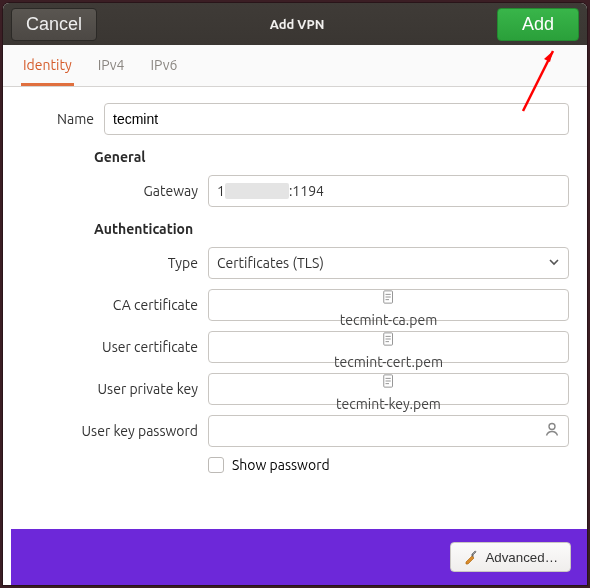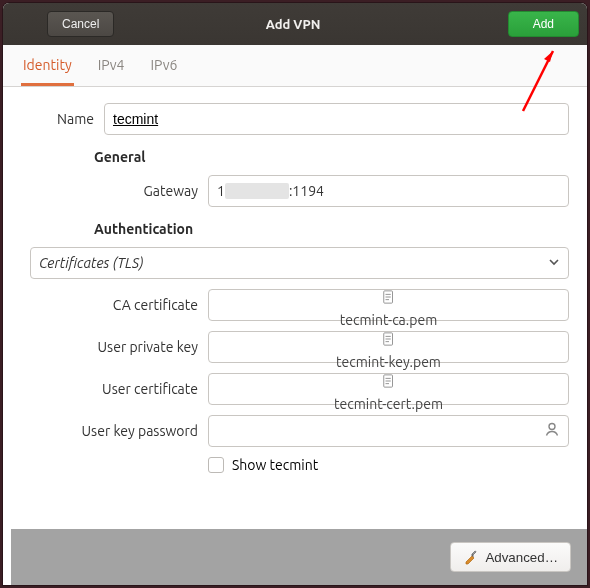--- a/index.html
+++ b/index.html
@@ -27,23 +27,22 @@
     align-items: center;
     padding: 0 8px;
     gap: 8px;
   }
   .tb-btn {
     background: linear-gradient(#5a5651,#4c4844);
     border: 1px solid #2b2926;
     color: #eee;
     border-radius: 4px;
     padding: 5px 14px;
-    font-size: 12px;
+    font-size: 18px;
     cursor: pointer;
-    margin-left: 36px;
   }
   .tb-title {
     flex: 1;
     text-align: center;
     color: #f2f0ee;
     font-weight: bold;
     font-size: 13px;
   }
   .tb-btn.add {
     background: linear-gradient(#39b54a,#2aa03a);
@@ -94,28 +93,28 @@
     border-radius: 4px;
     background: #fff;
     padding: 0 8px;
     font-size: 14px;
     display: flex;
     align-items: center;
     position: relative;
     color: #333;
   }
   .input input {
-    border: none; outline: none; width: 100%; font-size: 14px; background: transparent; text-decoration: underline;
+    border: none; outline: none; width: 100%; font-size: 14px; background: transparent;
   }
   .section-head {
     font-weight: bold;
     color: #2a2a2a;
     margin: 14px 0 10px 64px;
   }
-  .select { justify-content: space-between; cursor: pointer; font-style: italic; }
+  .select { justify-content: space-between; cursor: pointer; }
   .select .chev {
     color: #555;
   }
   .filechooser { gap: 8px; cursor: pointer; flex-direction: column; }
   .fc-icon {
     width: 14px; height: 14px; flex-shrink: 0;
   }
   .fc-name { flex: 1; color: #444; }
   .fc-open {
     width: 18px; height: 18px; flex-shrink: 0;
@@ -144,21 +143,21 @@
     cursor: pointer;
   }
   .footer {
     position: absolute;
     bottom: 0; left: 8px; right: 0;
     height: 56px;
     display: flex;
     justify-content: flex-end;
     align-items: center;
     padding: 0 16px;
-    background: #a3a3a3;
+    background: #6d28d9;
   }
   .adv-btn {
     display: flex; align-items: center; gap: 6px;
     background: linear-gradient(#fbfbfa,#f0eeec);
     border: 1px solid #c9c6c2;
     border-radius: 4px;
     padding: 6px 12px;
     cursor: pointer;
     color: #333;
   }
@@ -203,20 +202,21 @@
       <div class="input">
         <span>1</span>
           <span class="blur"></span>
           <span>:1194</span>
       </div>
     </div>
 
     <div class="section-head">Authentication</div>
 
     <div class="row">
+      <div class="label">Type</div>
       <div class="select">
         <span>Certificates (TLS)</span>
         <span class="chev">
           <svg width="12" height="12" viewBox="0 0 12 12">
               <path d="M2 4l4 4 4-4" fill="none" stroke="#555" stroke-width="1.6"></path>
             </svg>
         </span>
       </div>
     </div>
 
@@ -231,46 +231,46 @@
           </svg>
         <span class="fc-name">tecmint-ca.pem</span>
         <svg class="fc-open" viewBox="0 0 18 18">
             <rect x="1.5" y="3" width="13" height="13" rx="2" fill="none" stroke="#555"></rect>
             <rect x="4" y="0.5" width="13" height="13" rx="2" fill="#fff" stroke="#555"></rect>
           </svg>
       </div>
     </div>
 
     <div class="row">
+      <div class="label">User certificate</div>
+      <div class="filechooser">
+        <svg class="fc-icon" viewBox="0 0 16 16">
+            <rect x="2" y="1" width="10" height="14" rx="1" fill="none" stroke="#888"></rect>
+            <line x1="4" y1="5" x2="10" y2="5" stroke="#888"></line>
+            <line x1="4" y1="8" x2="10" y2="8" stroke="#888"></line>
+            <line x1="4" y1="11" x2="8" y2="11" stroke="#888"></line>
+          </svg>
+        <span class="fc-name">tecmint-cert.pem</span>
+        <svg class="fc-open" viewBox="0 0 18 18">
+            <rect x="1.5" y="3" width="13" height="13" rx="2" fill="none" stroke="#555"></rect>
+            <rect x="4" y="0.5" width="13" height="13" rx="2" fill="#fff" stroke="#555"></rect>
+          </svg>
+      </div>
+    </div>
+
+    <div class="row">
       <div class="label">User private key</div>
       <div class="filechooser">
         <svg class="fc-icon" viewBox="0 0 16 16">
             <rect x="2" y="1" width="10" height="14" rx="1" fill="none" stroke="#888"></rect>
             <line x1="4" y1="5" x2="10" y2="5" stroke="#888"></line>
             <line x1="4" y1="8" x2="10" y2="8" stroke="#888"></line>
             <line x1="4" y1="11" x2="8" y2="11" stroke="#888"></line>
           </svg>
         <span class="fc-name">tecmint-key.pem</span>
-        <svg class="fc-open" viewBox="0 0 18 18">
-            <rect x="1.5" y="3" width="13" height="13" rx="2" fill="none" stroke="#555"></rect>
-            <rect x="4" y="0.5" width="13" height="13" rx="2" fill="#fff" stroke="#555"></rect>
-          </svg>
-      </div>
-    </div>
-
-    <div class="row">
-      <div class="label">User certificate</div>
-      <div class="filechooser">
-        <svg class="fc-icon" viewBox="0 0 16 16">
-            <rect x="2" y="1" width="10" height="14" rx="1" fill="none" stroke="#888"></rect>
-            <line x1="4" y1="5" x2="10" y2="5" stroke="#888"></line>
-            <line x1="4" y1="8" x2="10" y2="8" stroke="#888"></line>
-            <line x1="4" y1="11" x2="8" y2="11" stroke="#888"></line>
-          </svg>
-        <span class="fc-name">tecmint-cert.pem</span>
         <svg class="fc-open" viewBox="0 0 18 18">
             <rect x="1.5" y="3" width="13" height="13" rx="2" fill="none" stroke="#555"></rect>
             <rect x="4" y="0.5" width="13" height="13" rx="2" fill="#fff" stroke="#555"></rect>
           </svg>
       </div>
     </div>
 
     <div class="row">
       <div class="label">User key password</div>
       <div class="input pw-field">
@@ -279,21 +279,21 @@
           <svg width="16" height="16" viewBox="0 0 16 16">
               <circle cx="8" cy="5" r="3" fill="none" stroke="#888" stroke-width="1.4"></circle>
               <path d="M2.5 14c1-3 3-4 5.5-4s4.5 1 5.5 4" fill="none" stroke="#888" stroke-width="1.4"></path>
             </svg>
         </span>
       </div>
     </div>
 
     <div class="checkbox-row">
       <div class="chk"></div>
-      <span>Show tecmint</span>
+      <span>Show password</span>
     </div>
 
   </div>
 
   <div class="footer">
     <button class="adv-btn">
       <svg width="16" height="16" viewBox="0 0 16 16">
         <path d="M3 13l6-6 2 2-6 6-2 0z" fill="#d98b2b" stroke="#b06a15" stroke-width="0.7"></path>
         <path d="M13 3l-3 3-1-1 3-3c1 0 1 1 1 1z" fill="#999" stroke="#666" stroke-width="0.7"></path>
         <path d="M10.5 7.5L8.5 5.5" stroke="#666" stroke-width="1.2"></path>

